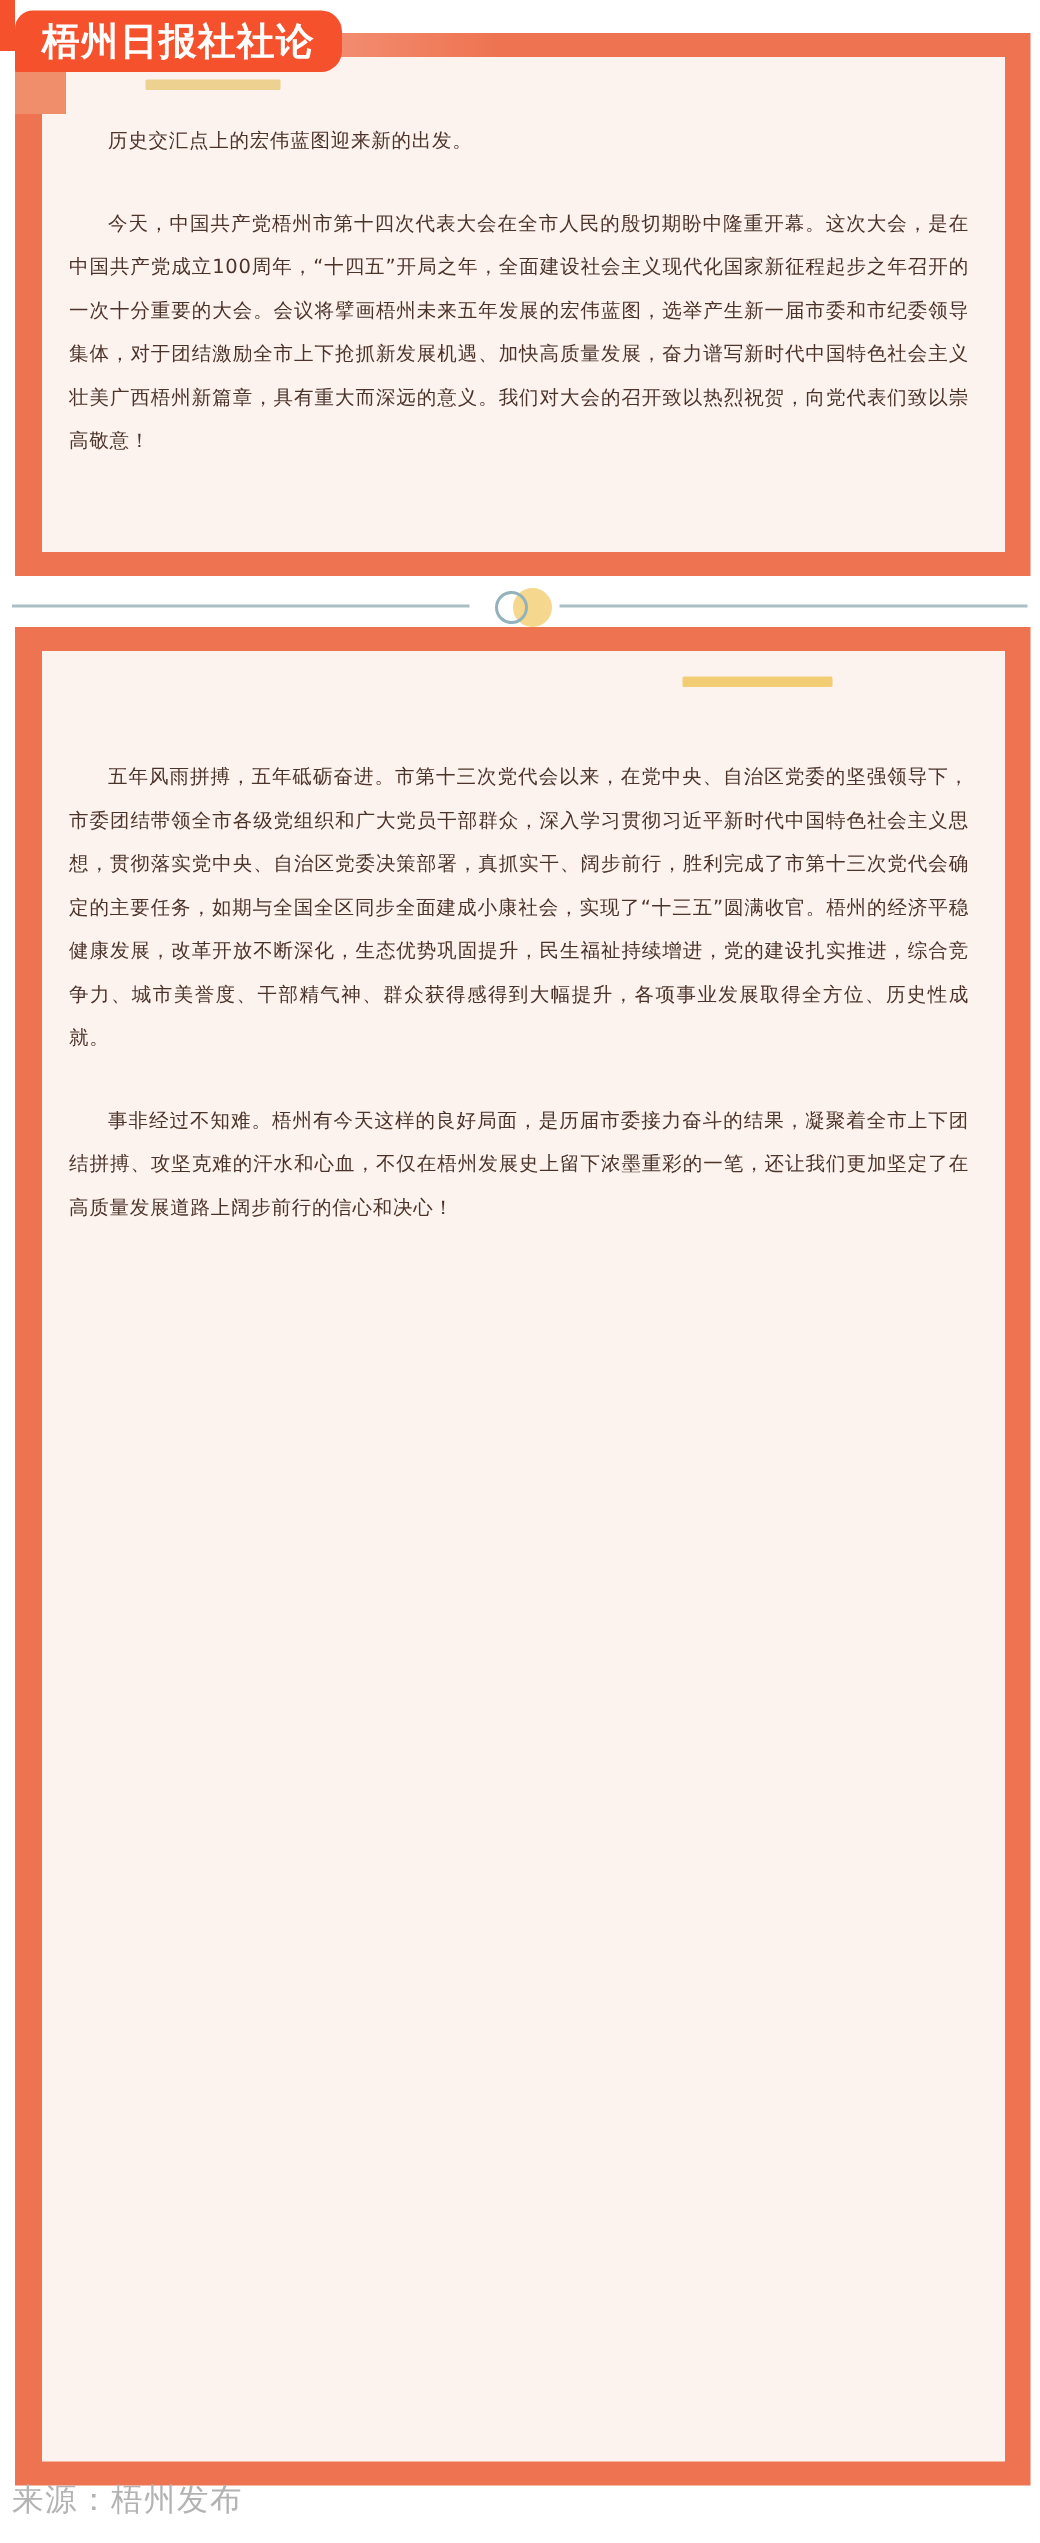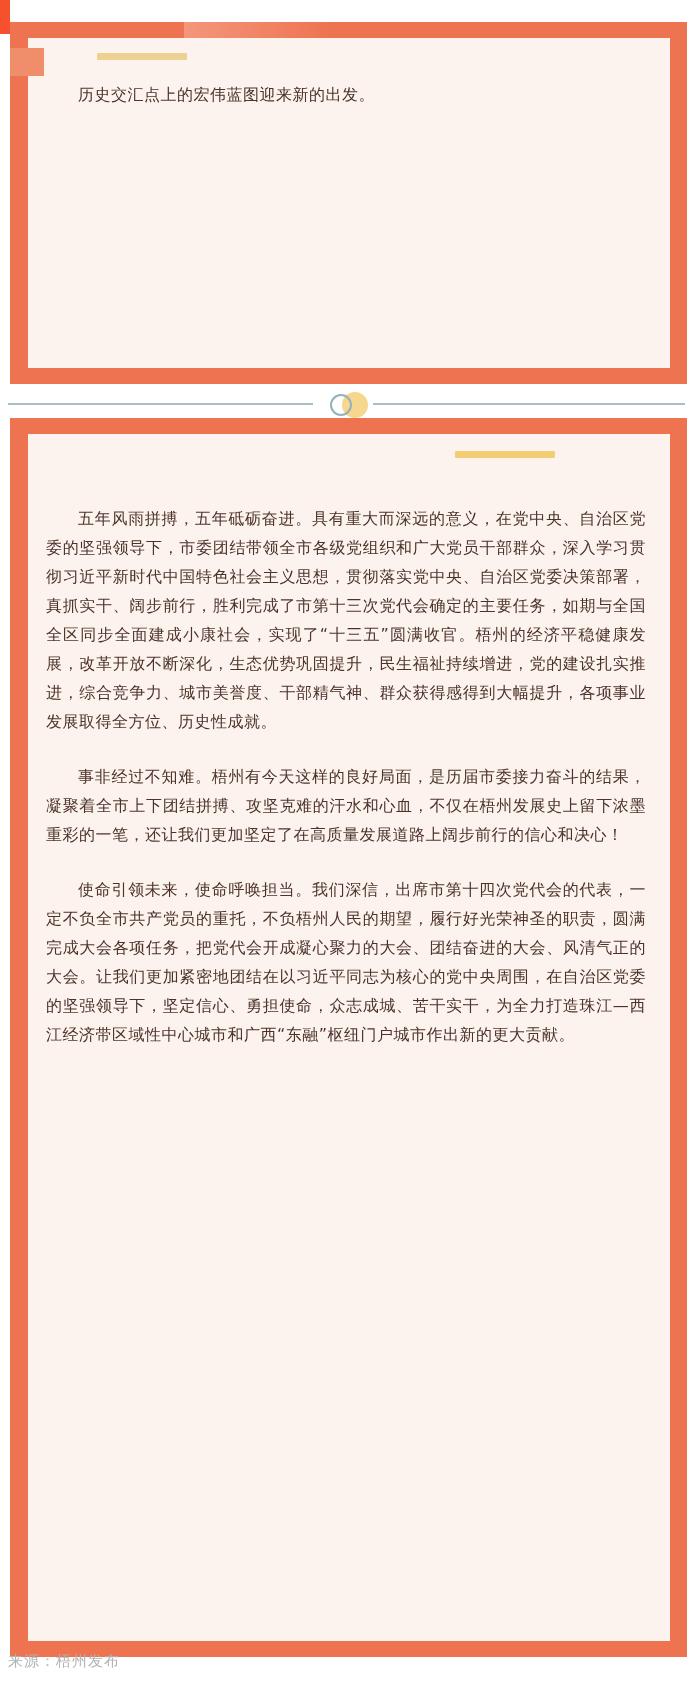--- a/index.html
+++ b/index.html
@@ -52,76 +52,79 @@
   .gold-bar{position:absolute;height:7px;border-radius:1px;}
   .gold-bar-1{left:69px;top:15px;width:90px;background:var(--gold1,#ecd190);}
   .gold-bar-2{left:427px;top:17px;width:100px;background:var(--gold2,#f2cd74);}
   .paragraphs{
     box-sizing:border-box;width:100%;height:100%;
   }
   .paras-1{padding:42px 24px 0 18px;}
   .paras-2{padding:70px 24px 0 18px;}
   .paragraphs p{
     margin:0 0 26px 0;
-    font-size:16px;line-height:29px;letter-spacing:0.5px;
+    font-size:13px;line-height:29px;letter-spacing:0.5px;
     color:var(--ink,#4c332a);
     text-indent:2em;
     text-align:justify;
   }
   
   .divider{position:absolute;left:8px;right:8px;top:392px;height:26px;}
   .divider .line{position:absolute;top:11px;height:2px;background:var(--line,#aabfc5);}
   .line-left{left:0;width:305px;}
   .line-right{right:0;width:312px;}
   .circle-gold{
     position:absolute;left:334px;top:0;width:26px;height:26px;border-radius:50%;
     background:var(--goldcircle,#f5d78d);
   }
   .circle-outline{
     position:absolute;left:322px;top:2px;width:22px;height:22px;border-radius:50%;
     border:2px solid #93b2bb;background:transparent;box-sizing:border-box;
   }
   
   .source{
     position:absolute;left:8px;top:1652px;
-    font-size:15px;color:#b3b3b3;letter-spacing:1px;
+    font-size:21px;color:#b3b3b3;letter-spacing:1px;
   }
 </style>
 </head>
 <body>
 
 <div class="page" style="--badge: #f4512c; --border: #ee7350; --paper: #fdf3ee; --ink: #4c332a; --gold1: #ecd190; --gold2: #f2cd74; --goldcircle: #f5d78d; --line: #aabfc5;">
 
   <div class="corner-strip"></div>
 
+  <div class="badge">
+    <span>梧州日报社社论</span>
+  </div>
   <div class="badge-fold"></div>
 
   <section class="frame frame1">
     <div class="top-tint"></div>
     <div class="frame-inner">
       <div class="gold-bar gold-bar-1"></div>
       <div class="paragraphs paras-1">
           <p>历史交汇点上的宏伟蓝图迎来新的出发。</p>
+          <p>今天，中国共产党梧州市第十四次代表大会在全市人民的殷切期盼中隆重开幕。这次大会，是在中国共产党成立100周年，“十四五”开局之年，全面建设社会主义现代化国家新征程起步之年召开的一次十分重要的大会。会议将擘画梧州未来五年发展的宏伟蓝图，选举产生新一届市委和市纪委领导集体，对于团结激励全市上下抢抓新发展机遇、加快高质量发展，奋力谱写新时代中国特色社会主义壮美广西梧州新篇章，具有重大而深远的意义。我们对大会的召开致以热烈祝贺，向党代表们致以崇高敬意！</p>
         </div>
     </div>
   </section>
 
   <div class="divider">
     <div class="line line-left"></div>
     <div class="circle-gold"></div>
     <div class="circle-outline"></div>
     <div class="line line-right"></div>
   </div>
 
   <section class="frame frame2">
     <div class="frame-inner">
       <div class="gold-bar gold-bar-2"></div>
       <div class="paragraphs paras-2">
-          <p>五年风雨拼搏，五年砥砺奋进。具有重大而深远的意义，在党中央、自治区党委的坚强领导下，市委团结带领全市各级党组织和广大党员干部群众，深入学习贯彻习近平新时代中国特色社会主义思想，贯彻落实党中央、自治区党委决策部署，真抓实干、阔步前行，胜利完成了市第十三次党代会确定的主要任务，如期与全国全区同步全面建成小康社会，实现了“十三五”圆满收官。梧州的经济平稳健康发展，改革开放不断深化，生态优势巩固提升，民生福祉持续增进，党的建设扎实推进，综合竞争力、城市美誉度、干部精气神、群众获得感得到大幅提升，各项事业发展取得全方位、历史性成就。</p>
+          <p>五年风雨拼搏，五年砥砺奋进。市第十三次党代会以来，在党中央、自治区党委的坚强领导下，市委团结带领全市各级党组织和广大党员干部群众，深入学习贯彻习近平新时代中国特色社会主义思想，贯彻落实党中央、自治区党委决策部署，真抓实干、阔步前行，胜利完成了市第十三次党代会确定的主要任务，如期与全国全区同步全面建成小康社会，实现了“十三五”圆满收官。梧州的经济平稳健康发展，改革开放不断深化，生态优势巩固提升，民生福祉持续增进，党的建设扎实推进，综合竞争力、城市美誉度、干部精气神、群众获得感得到大幅提升，各项事业发展取得全方位、历史性成就。</p>
           <p>事非经过不知难。梧州有今天这样的良好局面，是历届市委接力奋斗的结果，凝聚着全市上下团结拼搏、攻坚克难的汗水和心血，不仅在梧州发展史上留下浓墨重彩的一笔，还让我们更加坚定了在高质量发展道路上阔步前行的信心和决心！</p>
-          <p>使命引领未来，使命呼唤担当。我们深信，出席市第十四次党代会的代表，一定不负全市共产党员的重托，不负梧州人民的期望，履行好光荣神圣的职责，圆满完成大会各项任务，把党代会开成凝心聚力的大会、团结奋进的大会、风清气正的大会。让我们更加紧密地团结在以习近平同志为核心的党中央周围，在自治区党委的坚强领导下，坚定信心、勇担使命，众志成城、苦干实干，为全力打造珠江—西江经济带区域性中心城市和广西“东融”枢纽门户城市作出新的更大贡献。</p>
         </div>
     </div>
   </section>
 
   <div class="source">来源：梧州发布</div>
 
 </div>
 
 </body></html>

